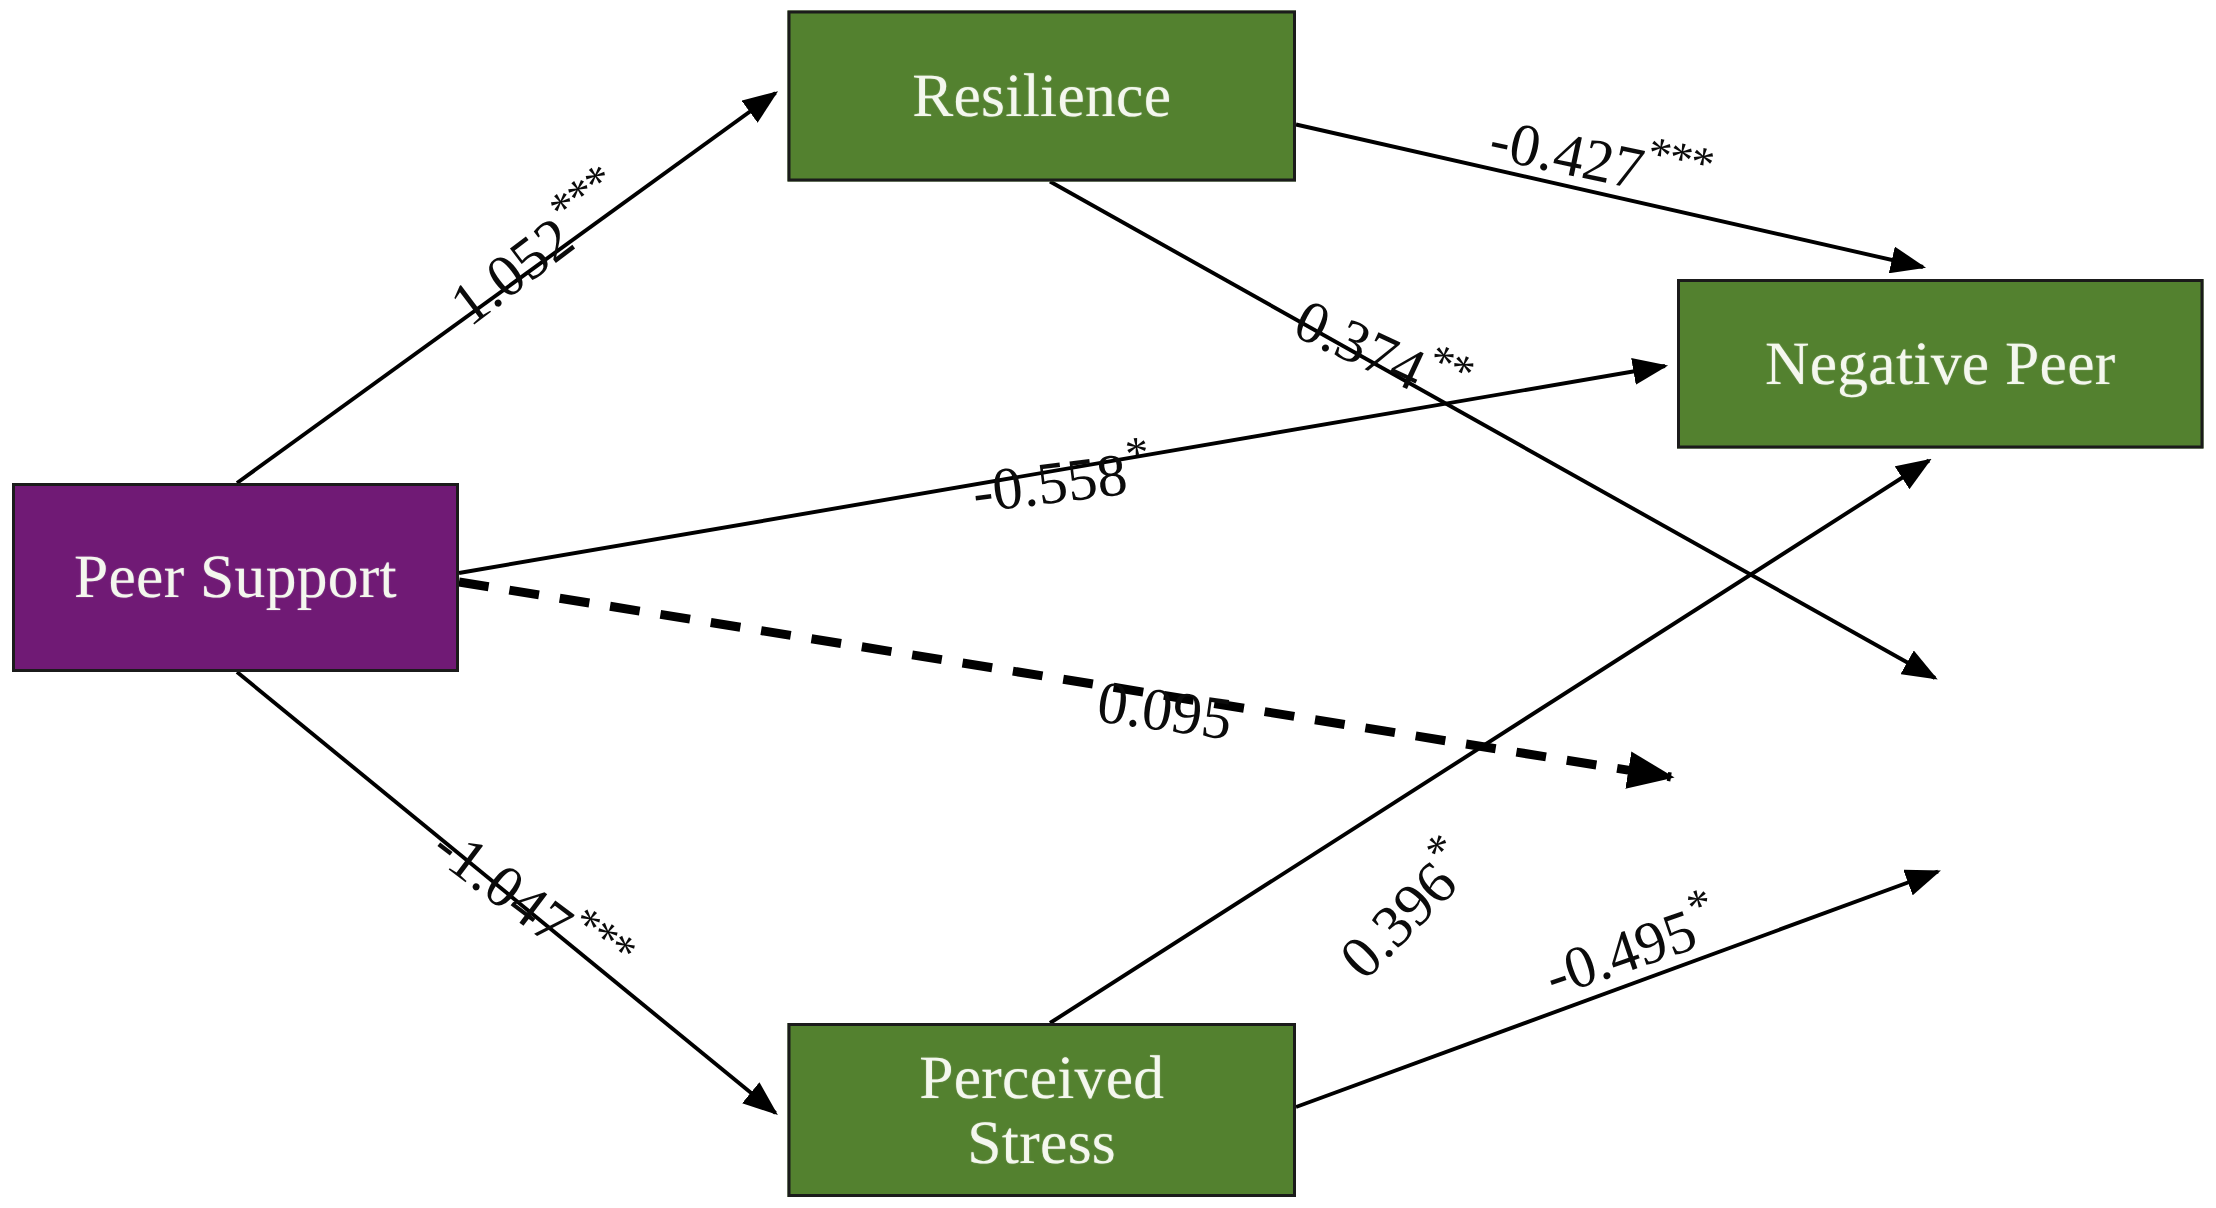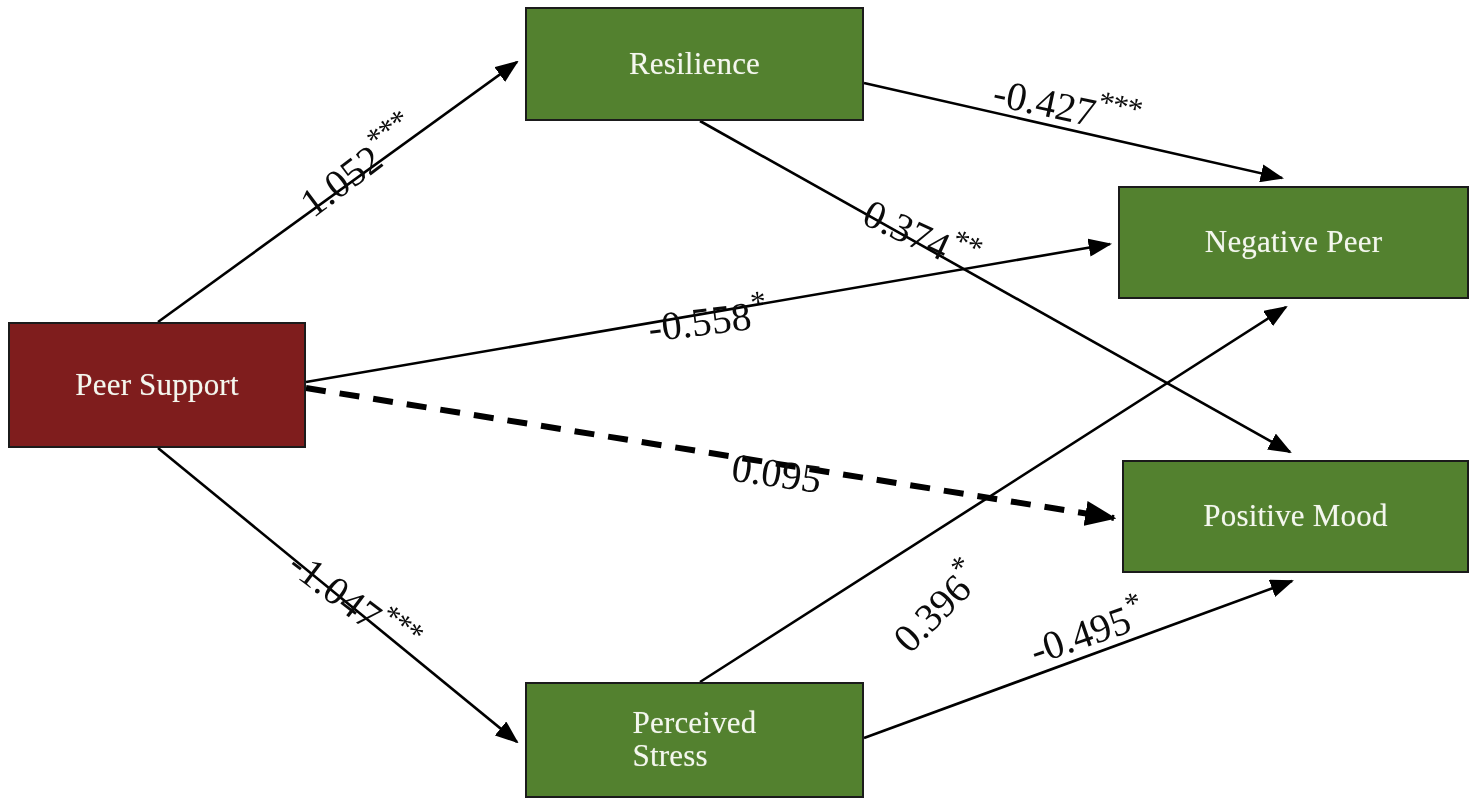--- a/index.html
+++ b/index.html
@@ -25,24 +25,24 @@
     width: 1477px;
     height: 805px;
   }
   .node-box {
     position: absolute;
     box-sizing: border-box;
     border: 2.5px solid #1b1b1b;
     display: flex;
     align-items: center;
     justify-content: center;
-    text-align: left;
+    text-align: center;
     color: #f4f7ee;
     font-family: "Liberation Serif", "DejaVu Serif", serif;
-    font-size: 31px;
+    font-size: 41px;
     line-height: 1.06;
     letter-spacing: 0.2px;
     text-shadow: 0 0 1px rgba(255,255,255,0.45);
     z-index: 5;
   }
   .node-label {
     display: block;
     white-space: pre-line;
     padding: 0 6px;
   }
@@ -86,40 +86,37 @@
         <line x1="306" y1="382" x2="1110" y2="244" stroke="#000000" stroke-width="2.6" marker-end="url(#arrowhead)"></line>
         <line x1="306" y1="388" x2="1114" y2="518" stroke="#000000" stroke-width="6" stroke-dasharray="20 14" marker-end="url(#arrowhead-dash)"></line>
         <line x1="158" y1="448" x2="517" y2="742" stroke="#000000" stroke-width="2.6" marker-end="url(#arrowhead)"></line>
         <line x1="864" y1="83" x2="1282" y2="178" stroke="#000000" stroke-width="2.6" marker-end="url(#arrowhead)"></line>
         <line x1="700" y1="121" x2="1290" y2="452" stroke="#000000" stroke-width="2.6" marker-end="url(#arrowhead)"></line>
         <line x1="700" y1="682" x2="1286" y2="307" stroke="#000000" stroke-width="2.6" marker-end="url(#arrowhead)"></line>
         <line x1="864" y1="738" x2="1292" y2="581" stroke="#000000" stroke-width="2.6" marker-end="url(#arrowhead)"></line>
       </g>
   </svg>
 
-  <div class="node-box" style="left:8px; top:322px; width:298px; height:126px; background:#7f1d1d;">
+  <div class="node-box" style="left:8px; top:322px; width:298px; height:126px; background:#701a75;">
     <span class="node-label">Peer Support</span>
   </div>
 
   <div class="node-box" style="left:525px; top:7px; width:339px; height:114px; background:#53812f;">
     <span class="node-label">Resilience</span>
   </div>
 
   <div class="node-box" style="left:525px; top:682px; width:339px; height:116px; background:#53812f;">
     <span class="node-label">Perceived
 Stress</span>
   </div>
 
   <div class="node-box" style="left:1118px; top:186px; width:351px; height:113px; background:#53812f;">
     <span class="node-label">Negative Peer</span>
   </div>
 
-  <div class="node-box" style="left:1122px; top:460px; width:347px; height:113px; background:#53812f;">
-    <span class="node-label">Positive Mood</span>
-  </div>
 
   <div class="edge-label" style="left: 288px; top: 185px; transform: rotate(-37deg);">
     <span class="coef">1.052</span><span class="stars">***</span>
   </div>
 
   <div class="edge-label" style="left: 645px; top: 300px; transform: rotate(-7deg);">
     <span class="coef">-0.558</span><span class="stars">*</span>
   </div>
 
   <div class="edge-label" style="left: 736px; top: 439px; transform: rotate(8deg);">

